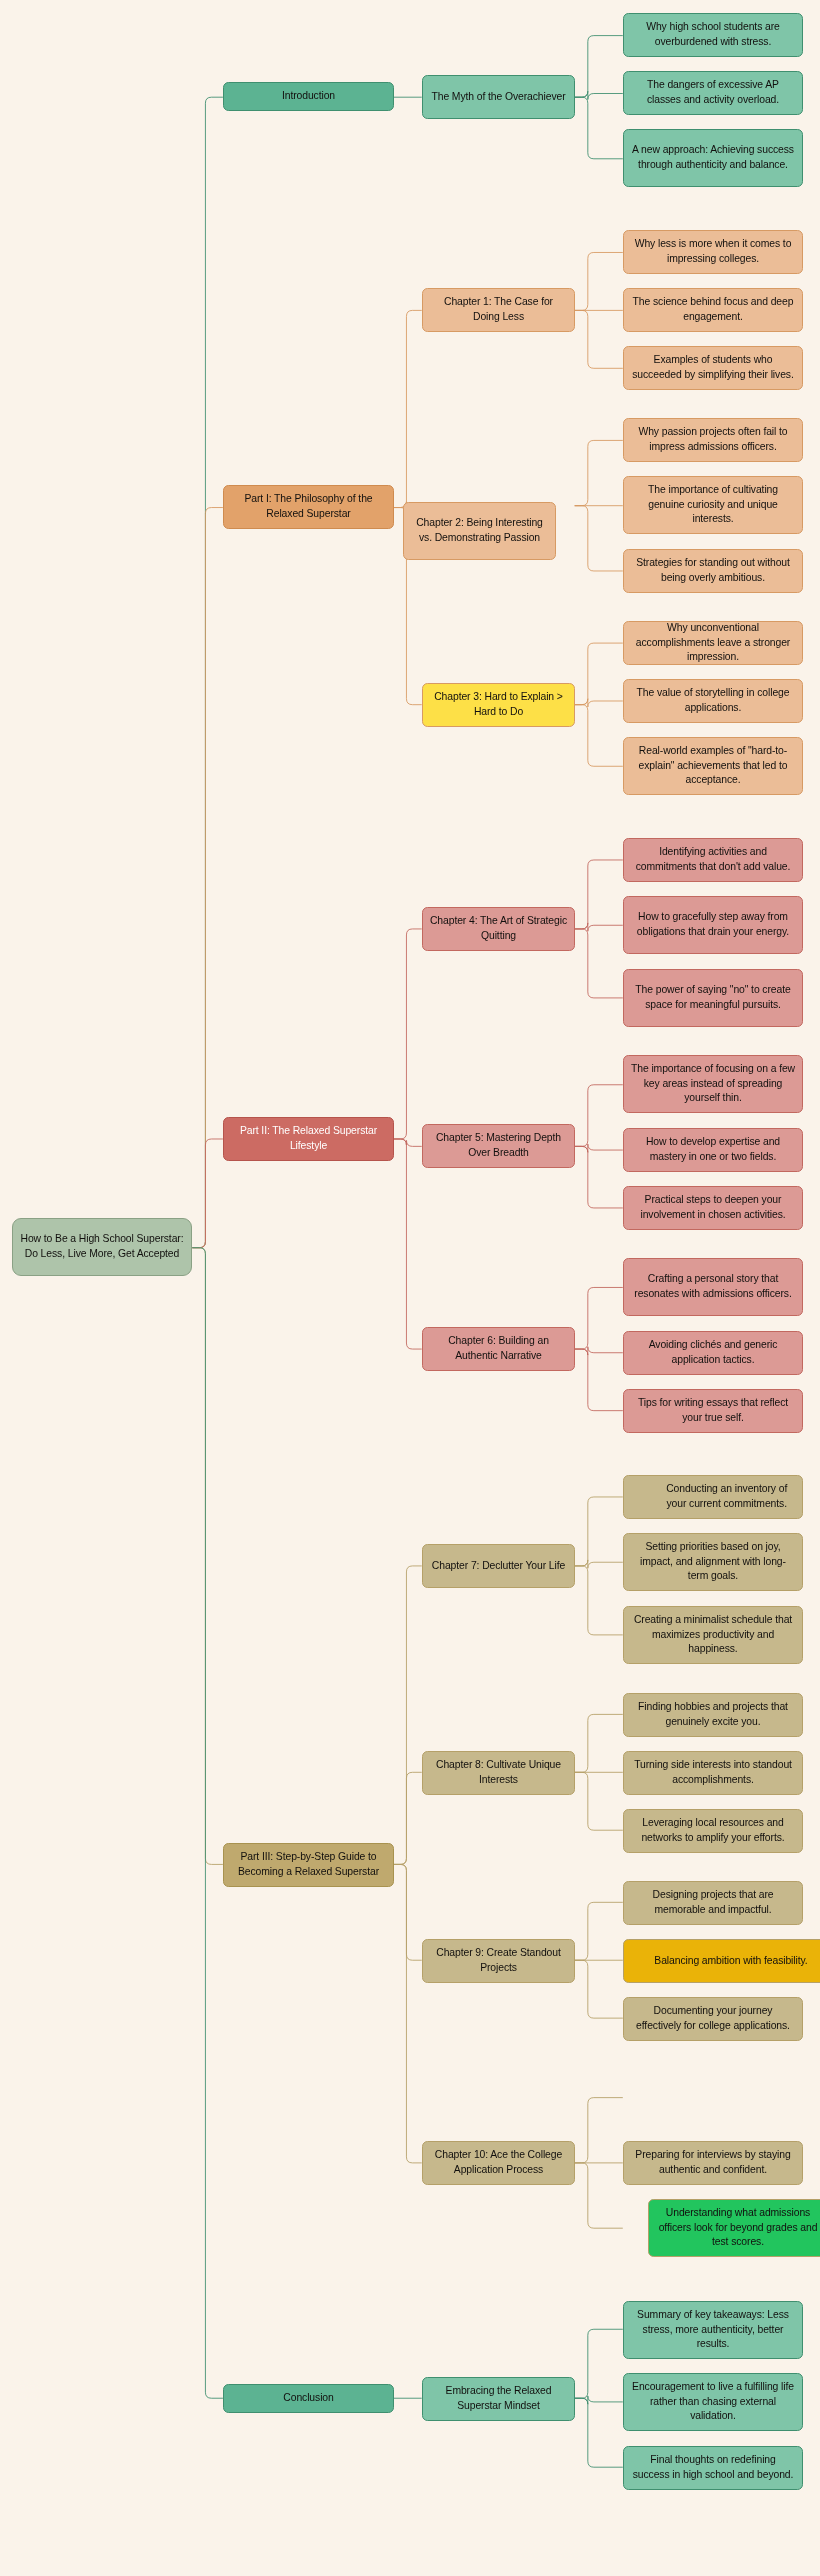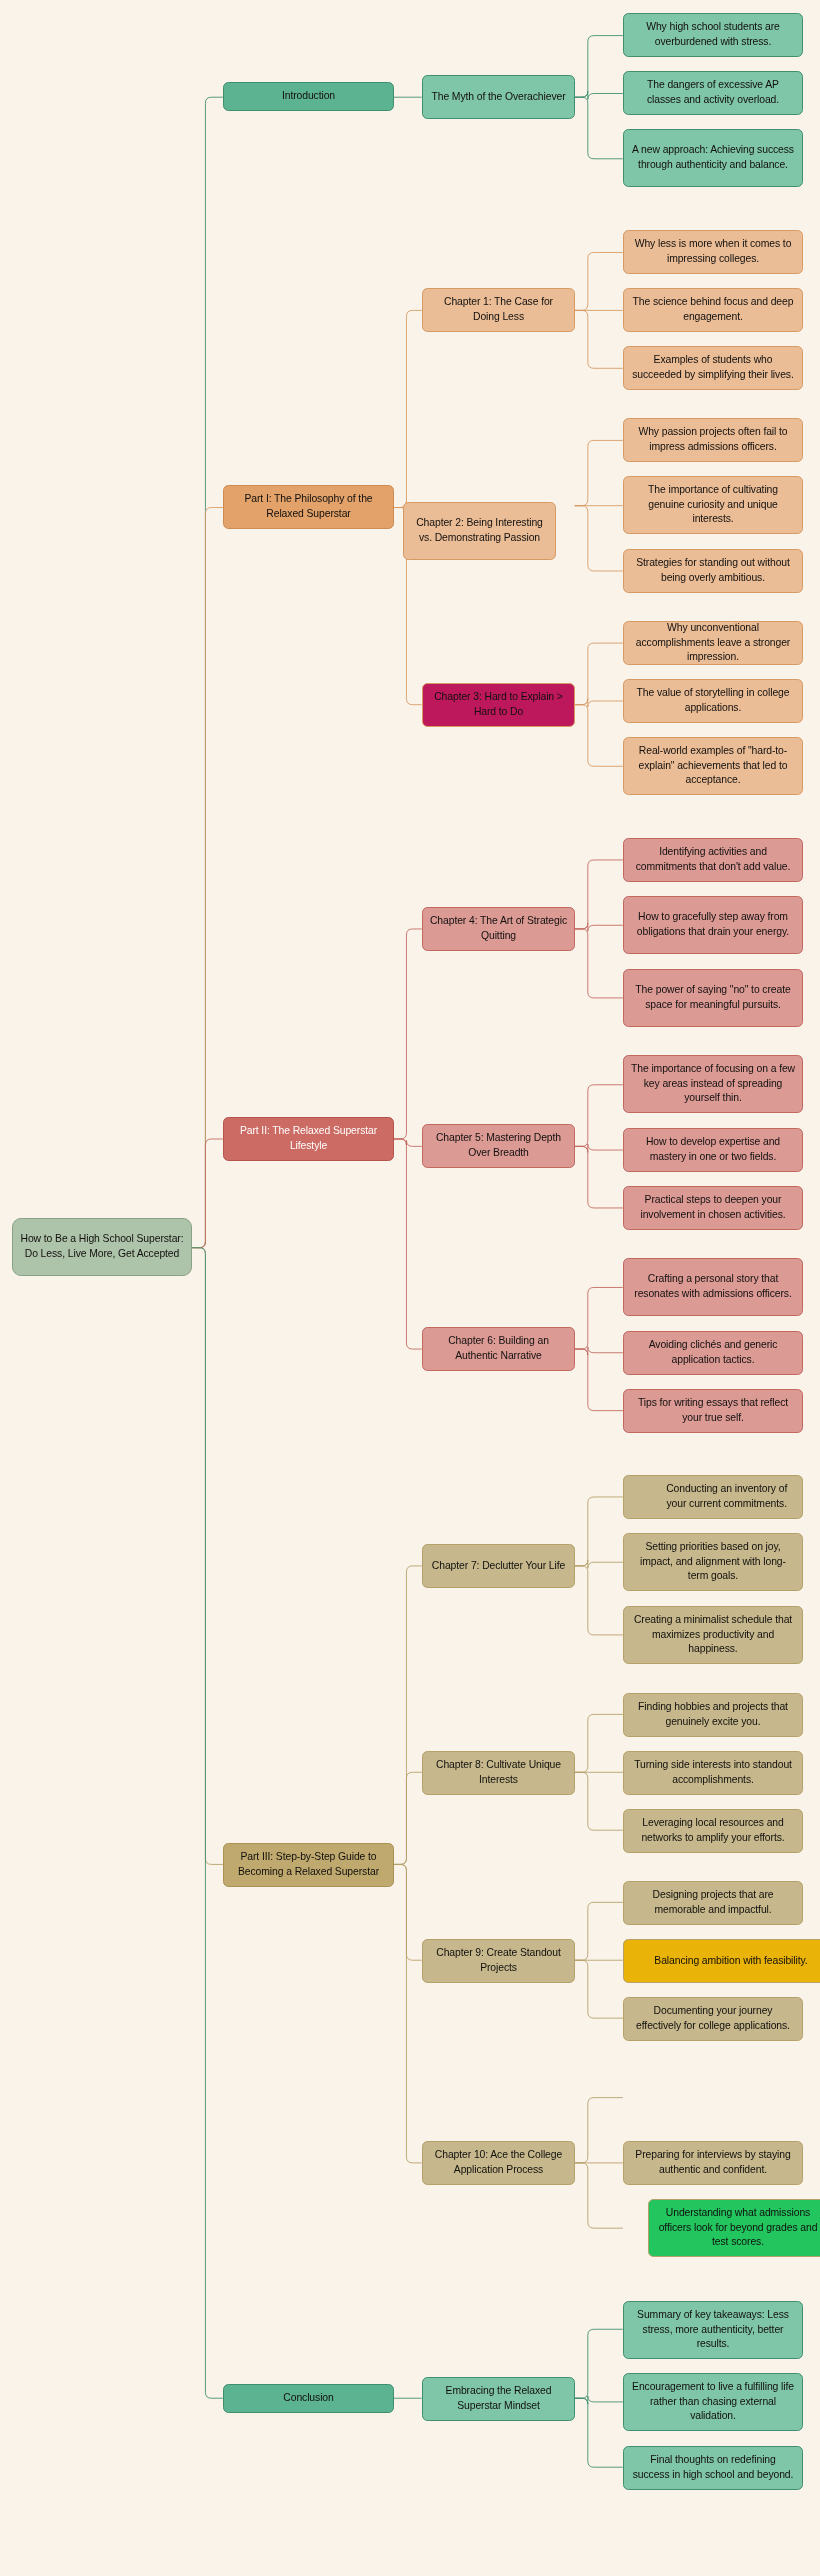--- a/index.html
+++ b/index.html
@@ -152,21 +152,21 @@
     </div>
     <div class="node node-l3" style="left: 623px; top: 418px; width: 180px; height: 44px; background: rgb(235, 189, 151); border: 0.5px solid rgb(215, 154, 99);">
       <span>Why passion projects often fail to impress admissions officers.</span>
     </div>
     <div class="node node-l3" style="left: 623px; top: 476px; width: 180px; height: 58px; background: rgb(235, 189, 151); border: 0.5px solid rgb(215, 154, 99);">
       <span>The importance of cultivating genuine curiosity and unique interests.</span>
     </div>
     <div class="node node-l3" style="left: 623px; top: 549px; width: 180px; height: 44px; background: rgb(235, 189, 151); border: 0.5px solid rgb(215, 154, 99);">
       <span>Strategies for standing out without being overly ambitious.</span>
     </div>
-    <div class="node node-l2" style="left: 422px; top: 683px; width: 153px; height: 44px; background: #be185d; border: 0.5px solid rgb(215, 154, 99);">
+    <div class="node node-l2" style="left: 422px; top: 683px; width: 153px; height: 44px; background: #fde047; border: 0.5px solid rgb(215, 154, 99);">
       <span>Chapter 3: Hard to Explain &gt; Hard to Do</span>
     </div>
     <div class="node node-l3" style="left: 623px; top: 621px; width: 180px; height: 44px; background: rgb(235, 189, 151); border: 0.5px solid rgb(215, 154, 99);">
       <span>Why unconventional accomplishments leave a stronger impression.</span>
     </div>
     <div class="node node-l3" style="left: 623px; top: 679px; width: 180px; height: 44px; background: rgb(235, 189, 151); border: 0.5px solid rgb(215, 154, 99);">
       <span>The value of storytelling in college applications.</span>
     </div>
     <div class="node node-l3" style="left: 623px; top: 737px; width: 180px; height: 58px; background: rgb(235, 189, 151); border: 0.5px solid rgb(215, 154, 99);">
       <span>Real-world examples of "hard-to-explain" achievements that led to acceptance.</span>

